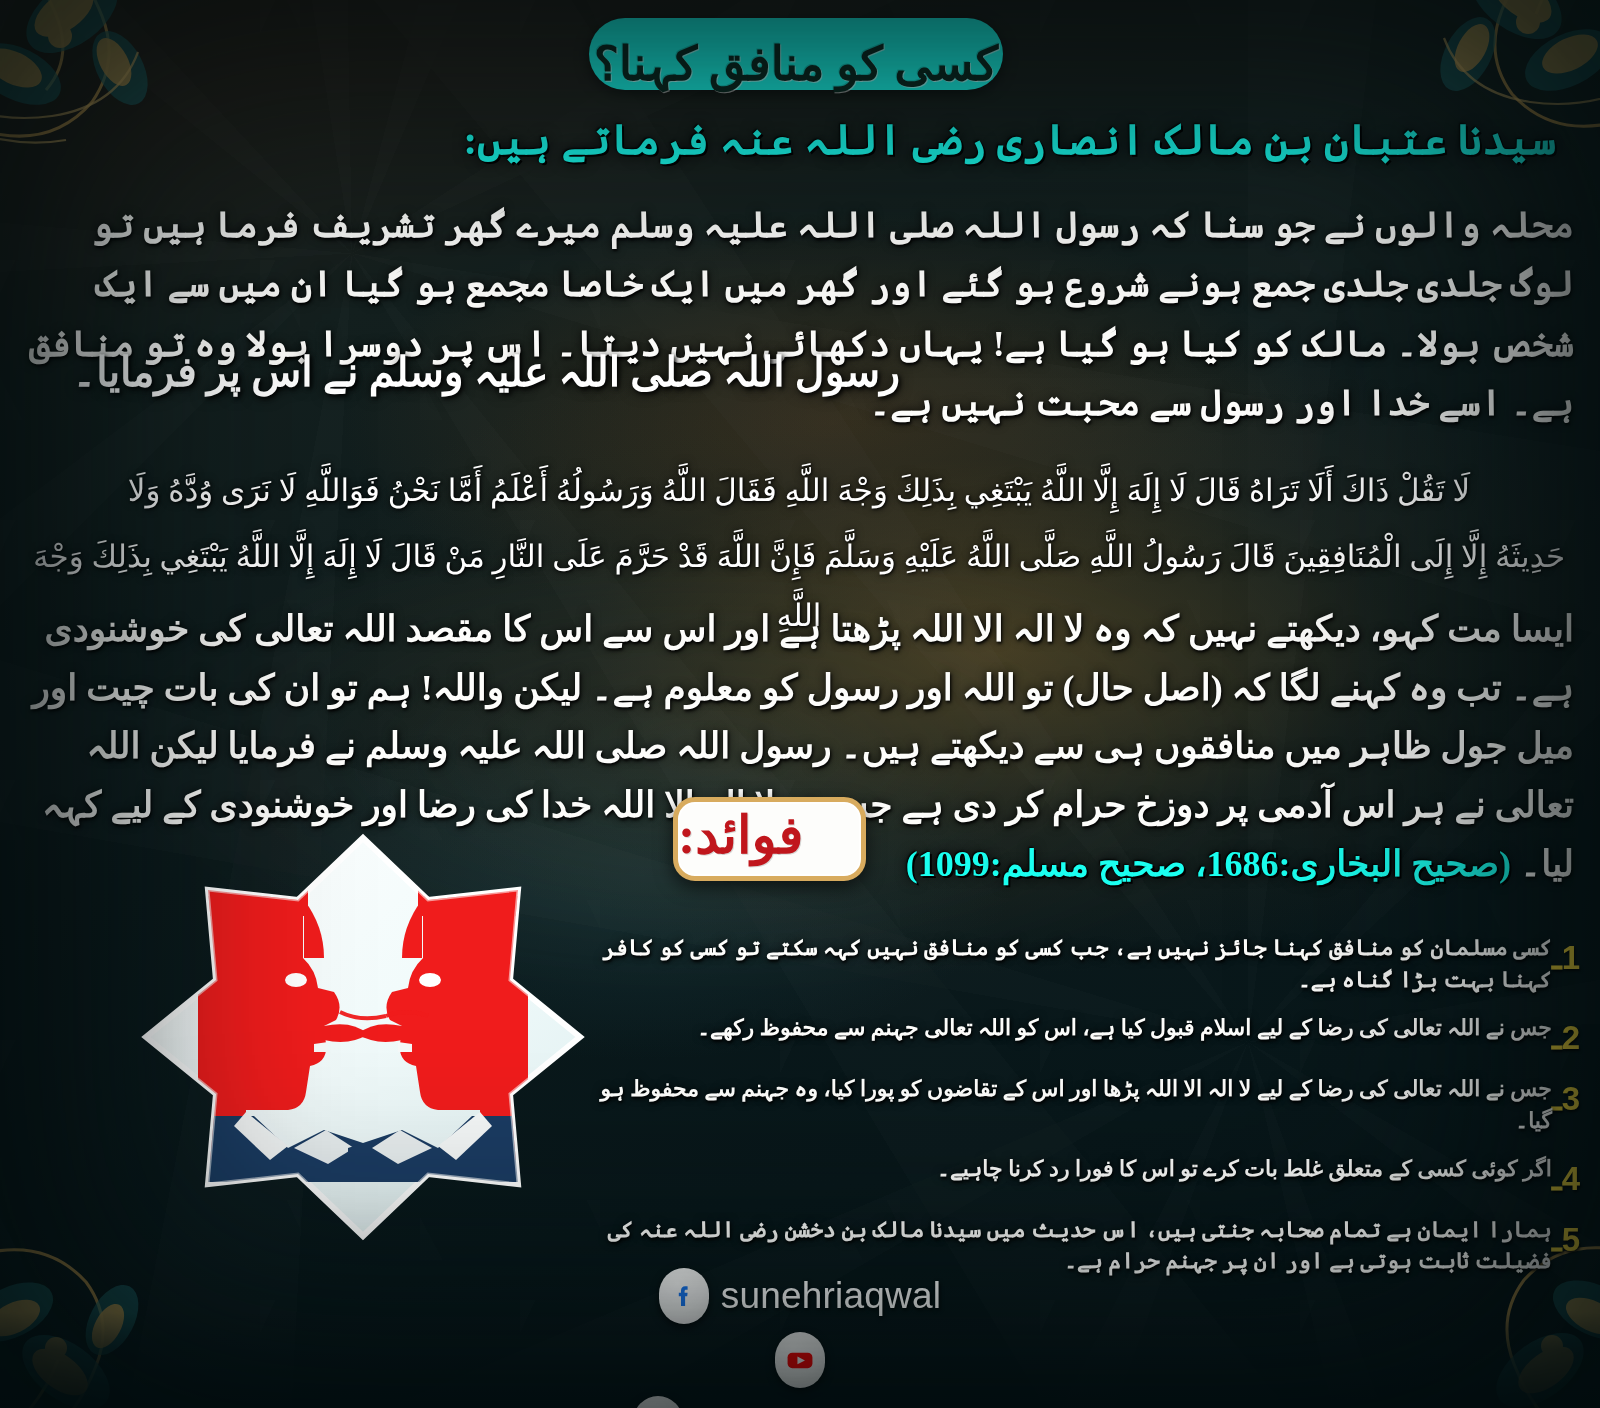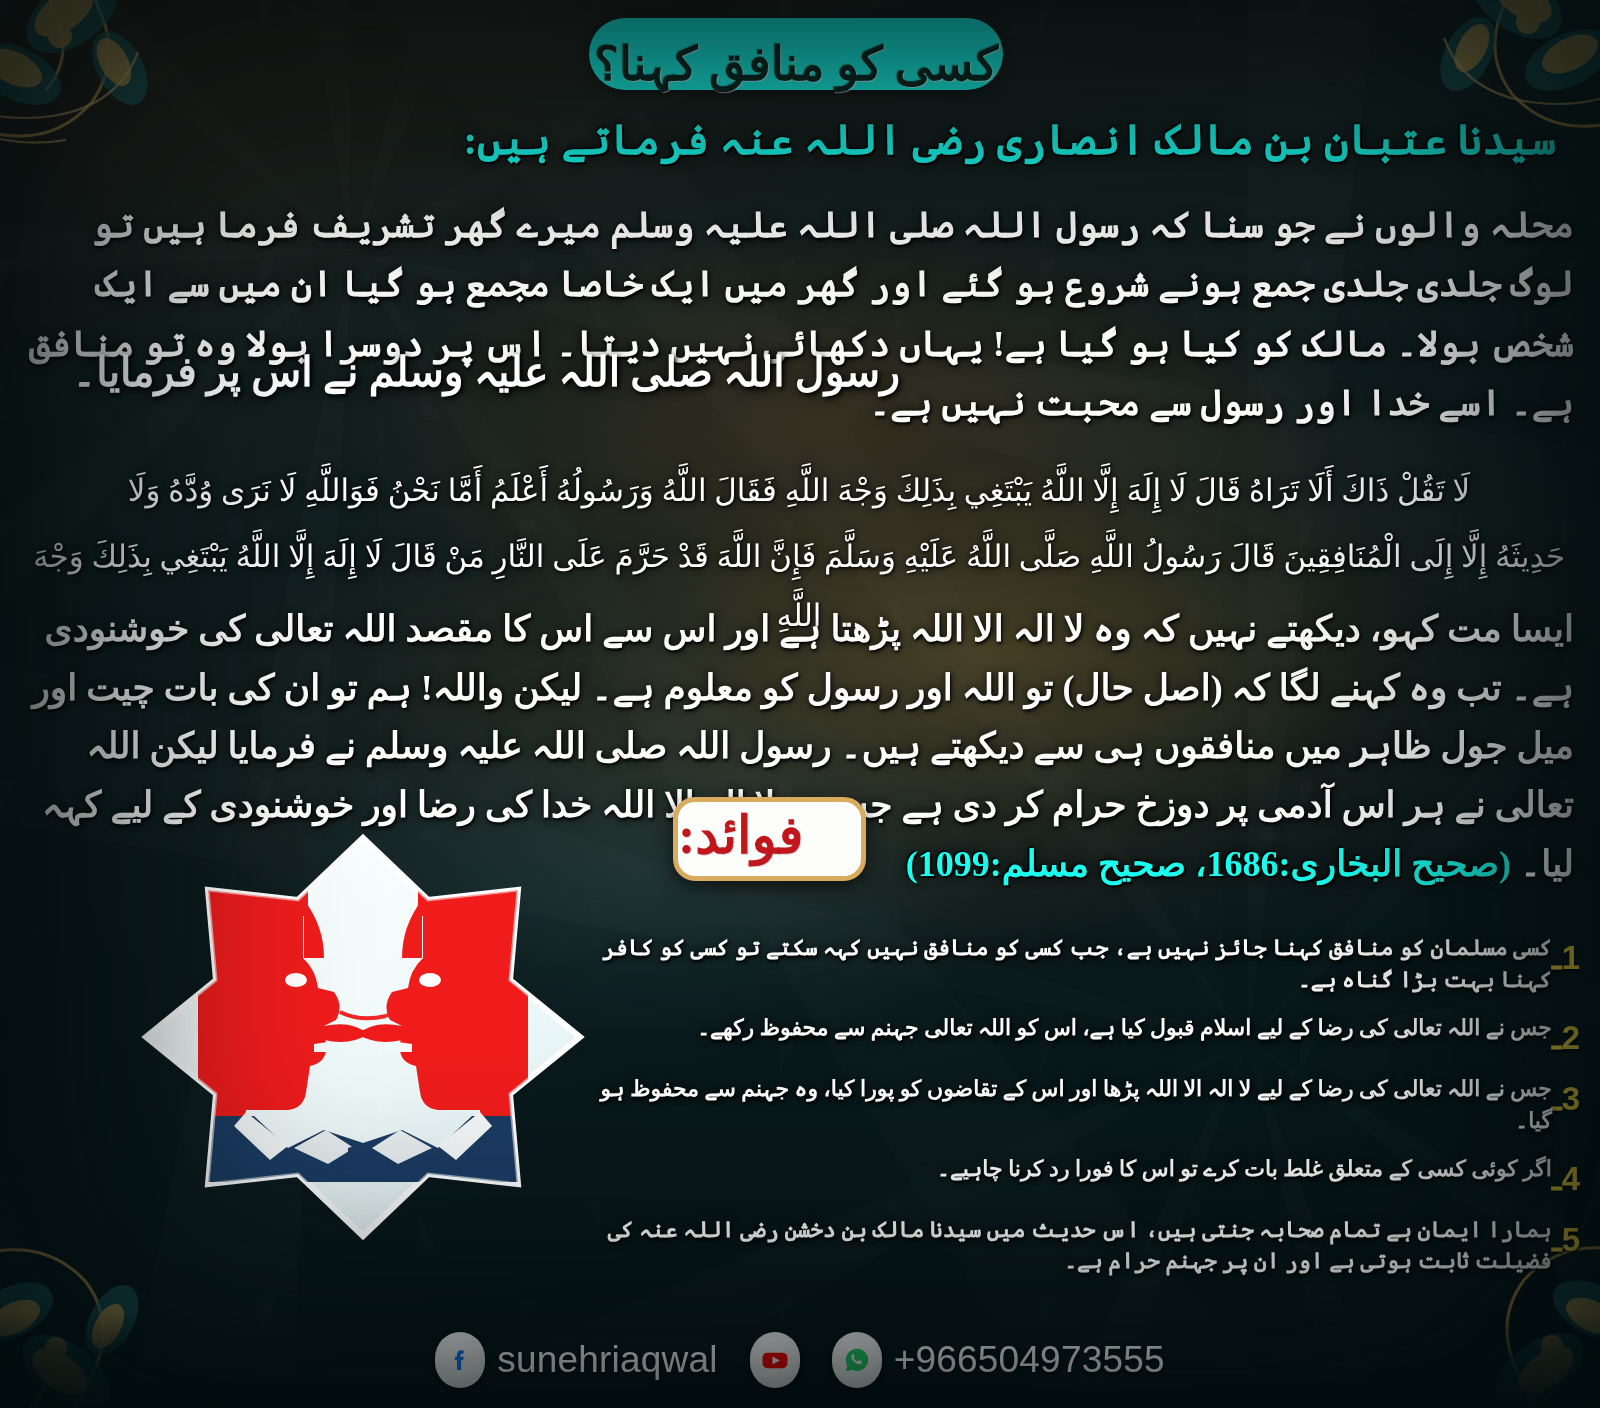--- a/index.html
+++ b/index.html
@@ -174,20 +174,21 @@
     position: absolute; left: 128px; top: 830px;
     width: 470px; height: 470px;
   }
   .badge-wrap svg { display:block; }
 
   
   .footer {
     position: absolute; left: 0; bottom: 0; width: 1600px; height: 96px;
     display: flex; align-items: center; justify-content: center; gap: 8px;
     background: linear-gradient(180deg, rgba(6,22,26,.0) 0%, rgba(6,22,26,.55) 40%, rgba(4,18,22,.88) 100%);
+    flex-direction: column;
   }
   .soc { display: flex; align-items: center; gap: 12px; padding: 0 12px; }
   .soc .lbl {
     font-family: "Liberation Sans", sans-serif;
     font-size: 37px; color: #ffffff; letter-spacing: .2px;
     text-shadow: 1px 2px 4px rgba(0,0,0,.9);
     white-space: nowrap;
   }
   .ico {
     width: 50px; height: 56px; border-radius: 50%/46%;

